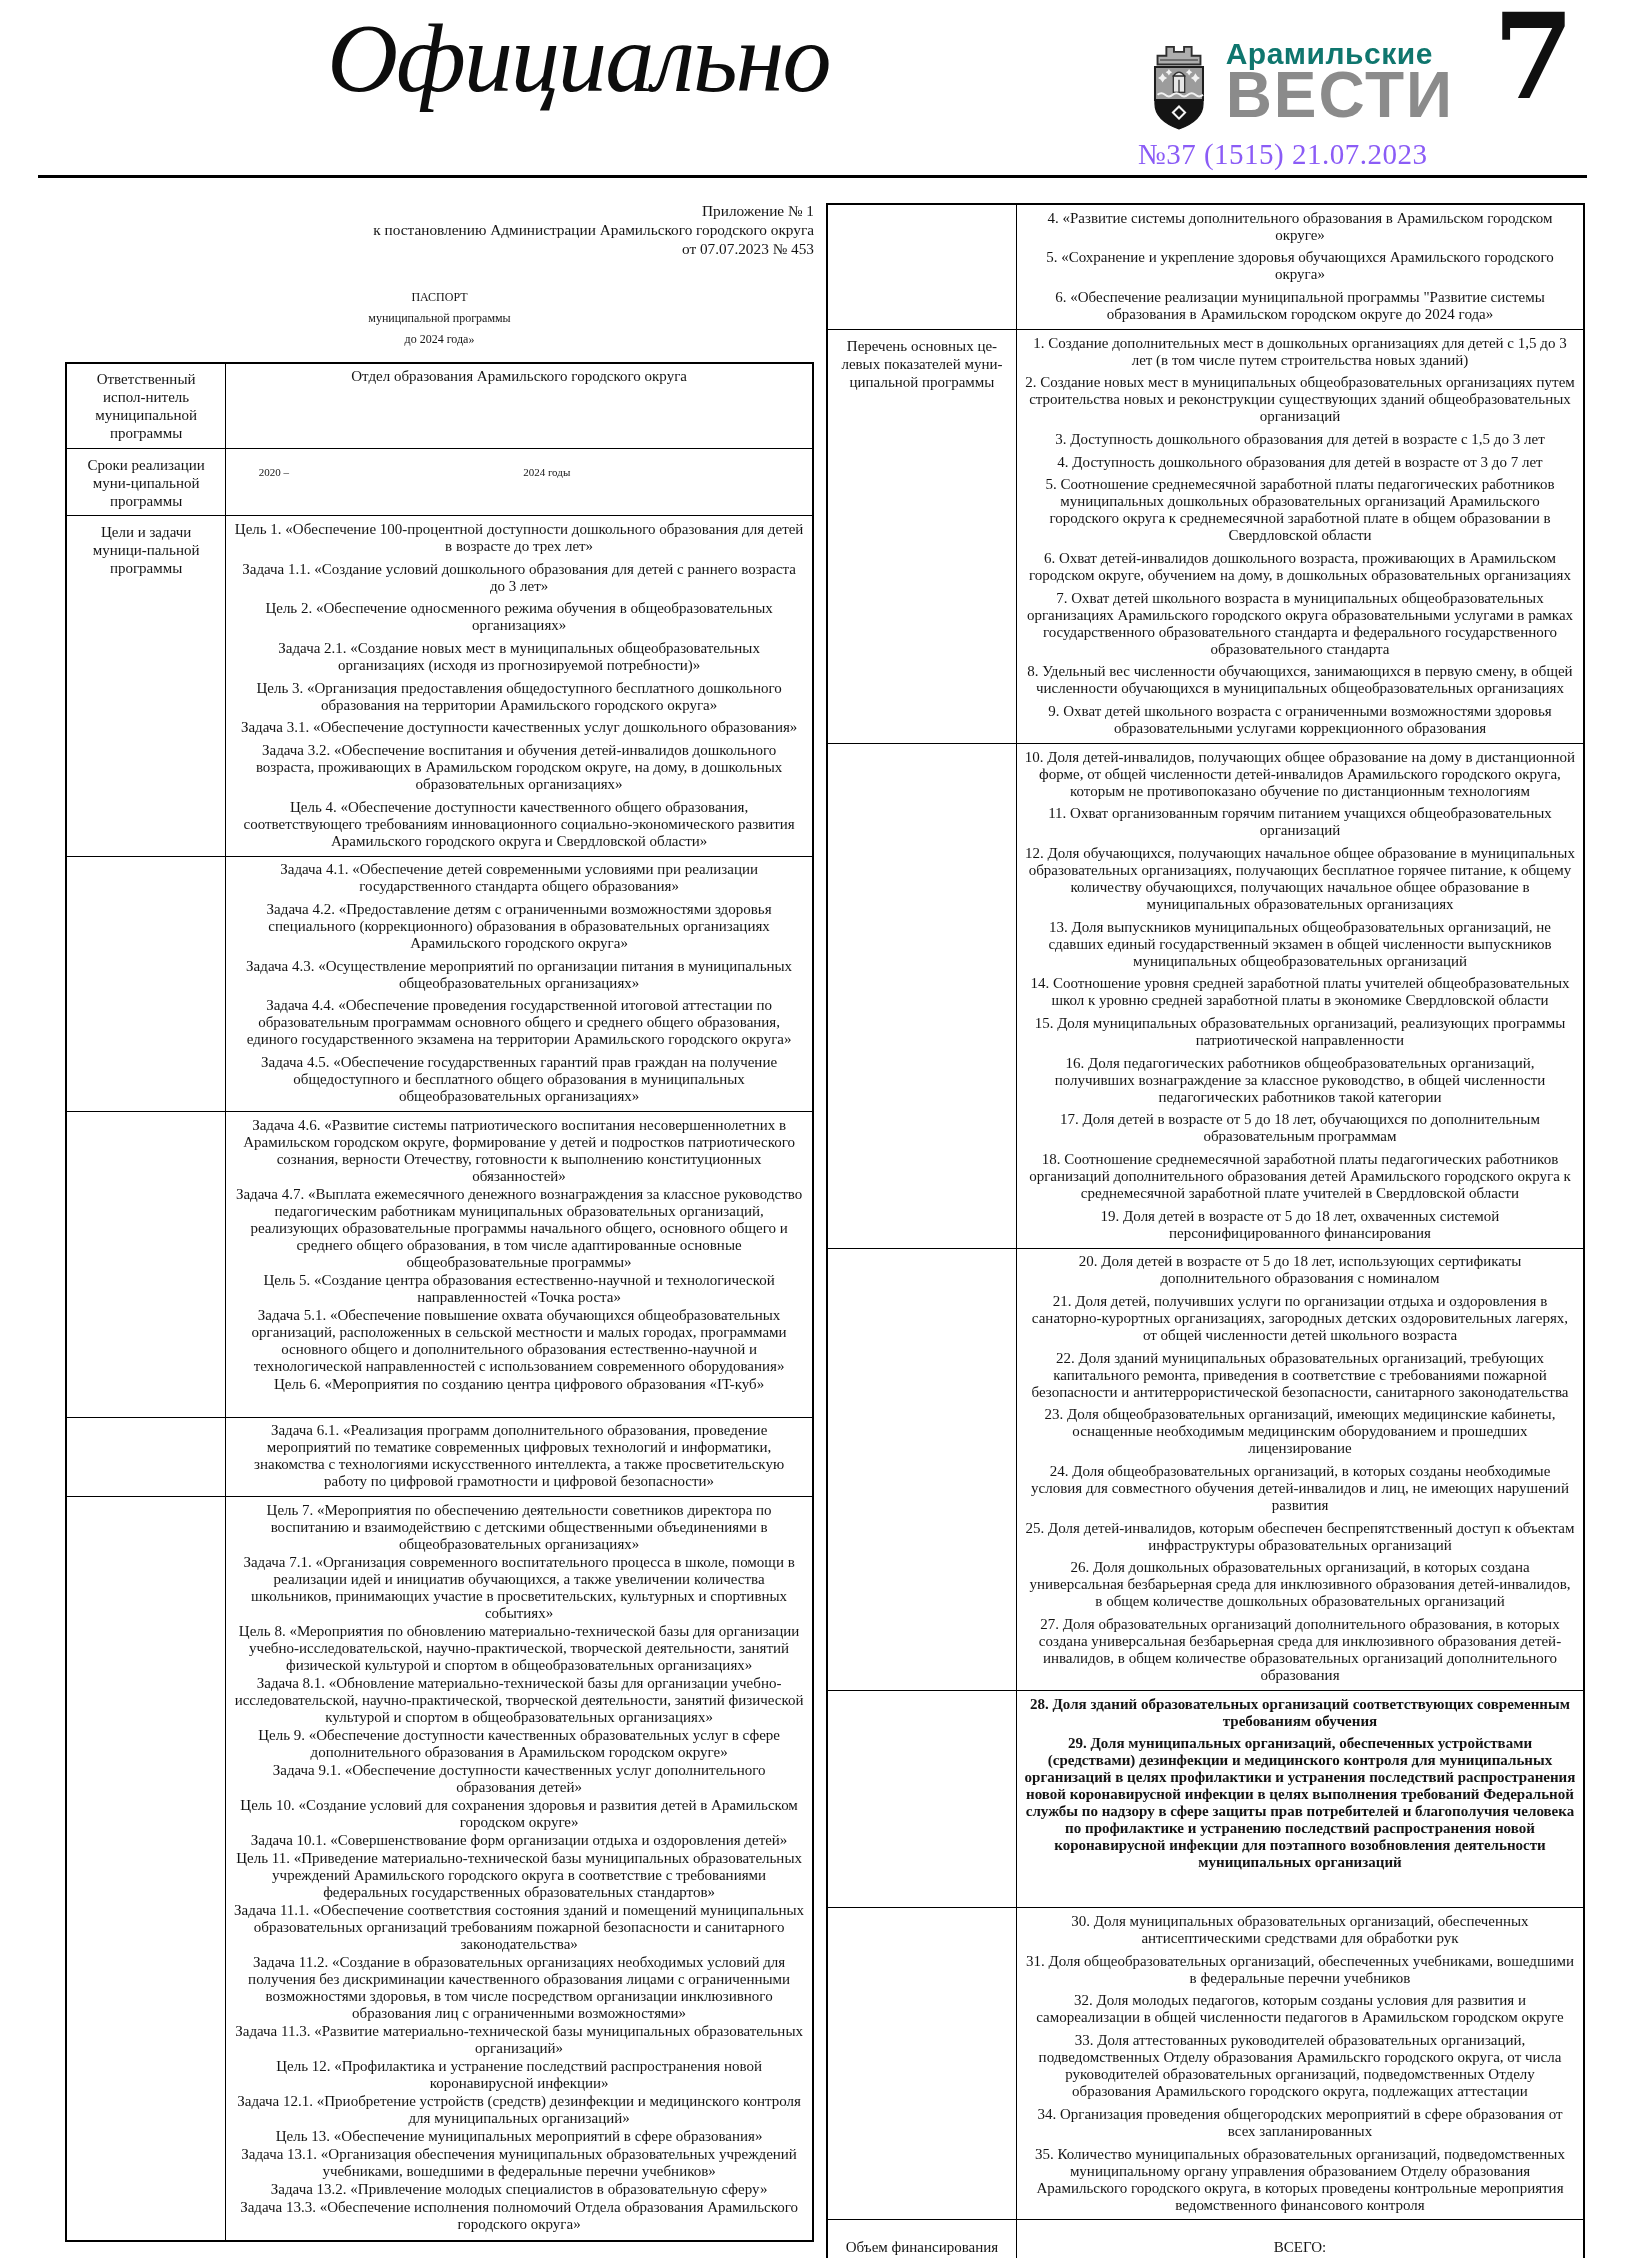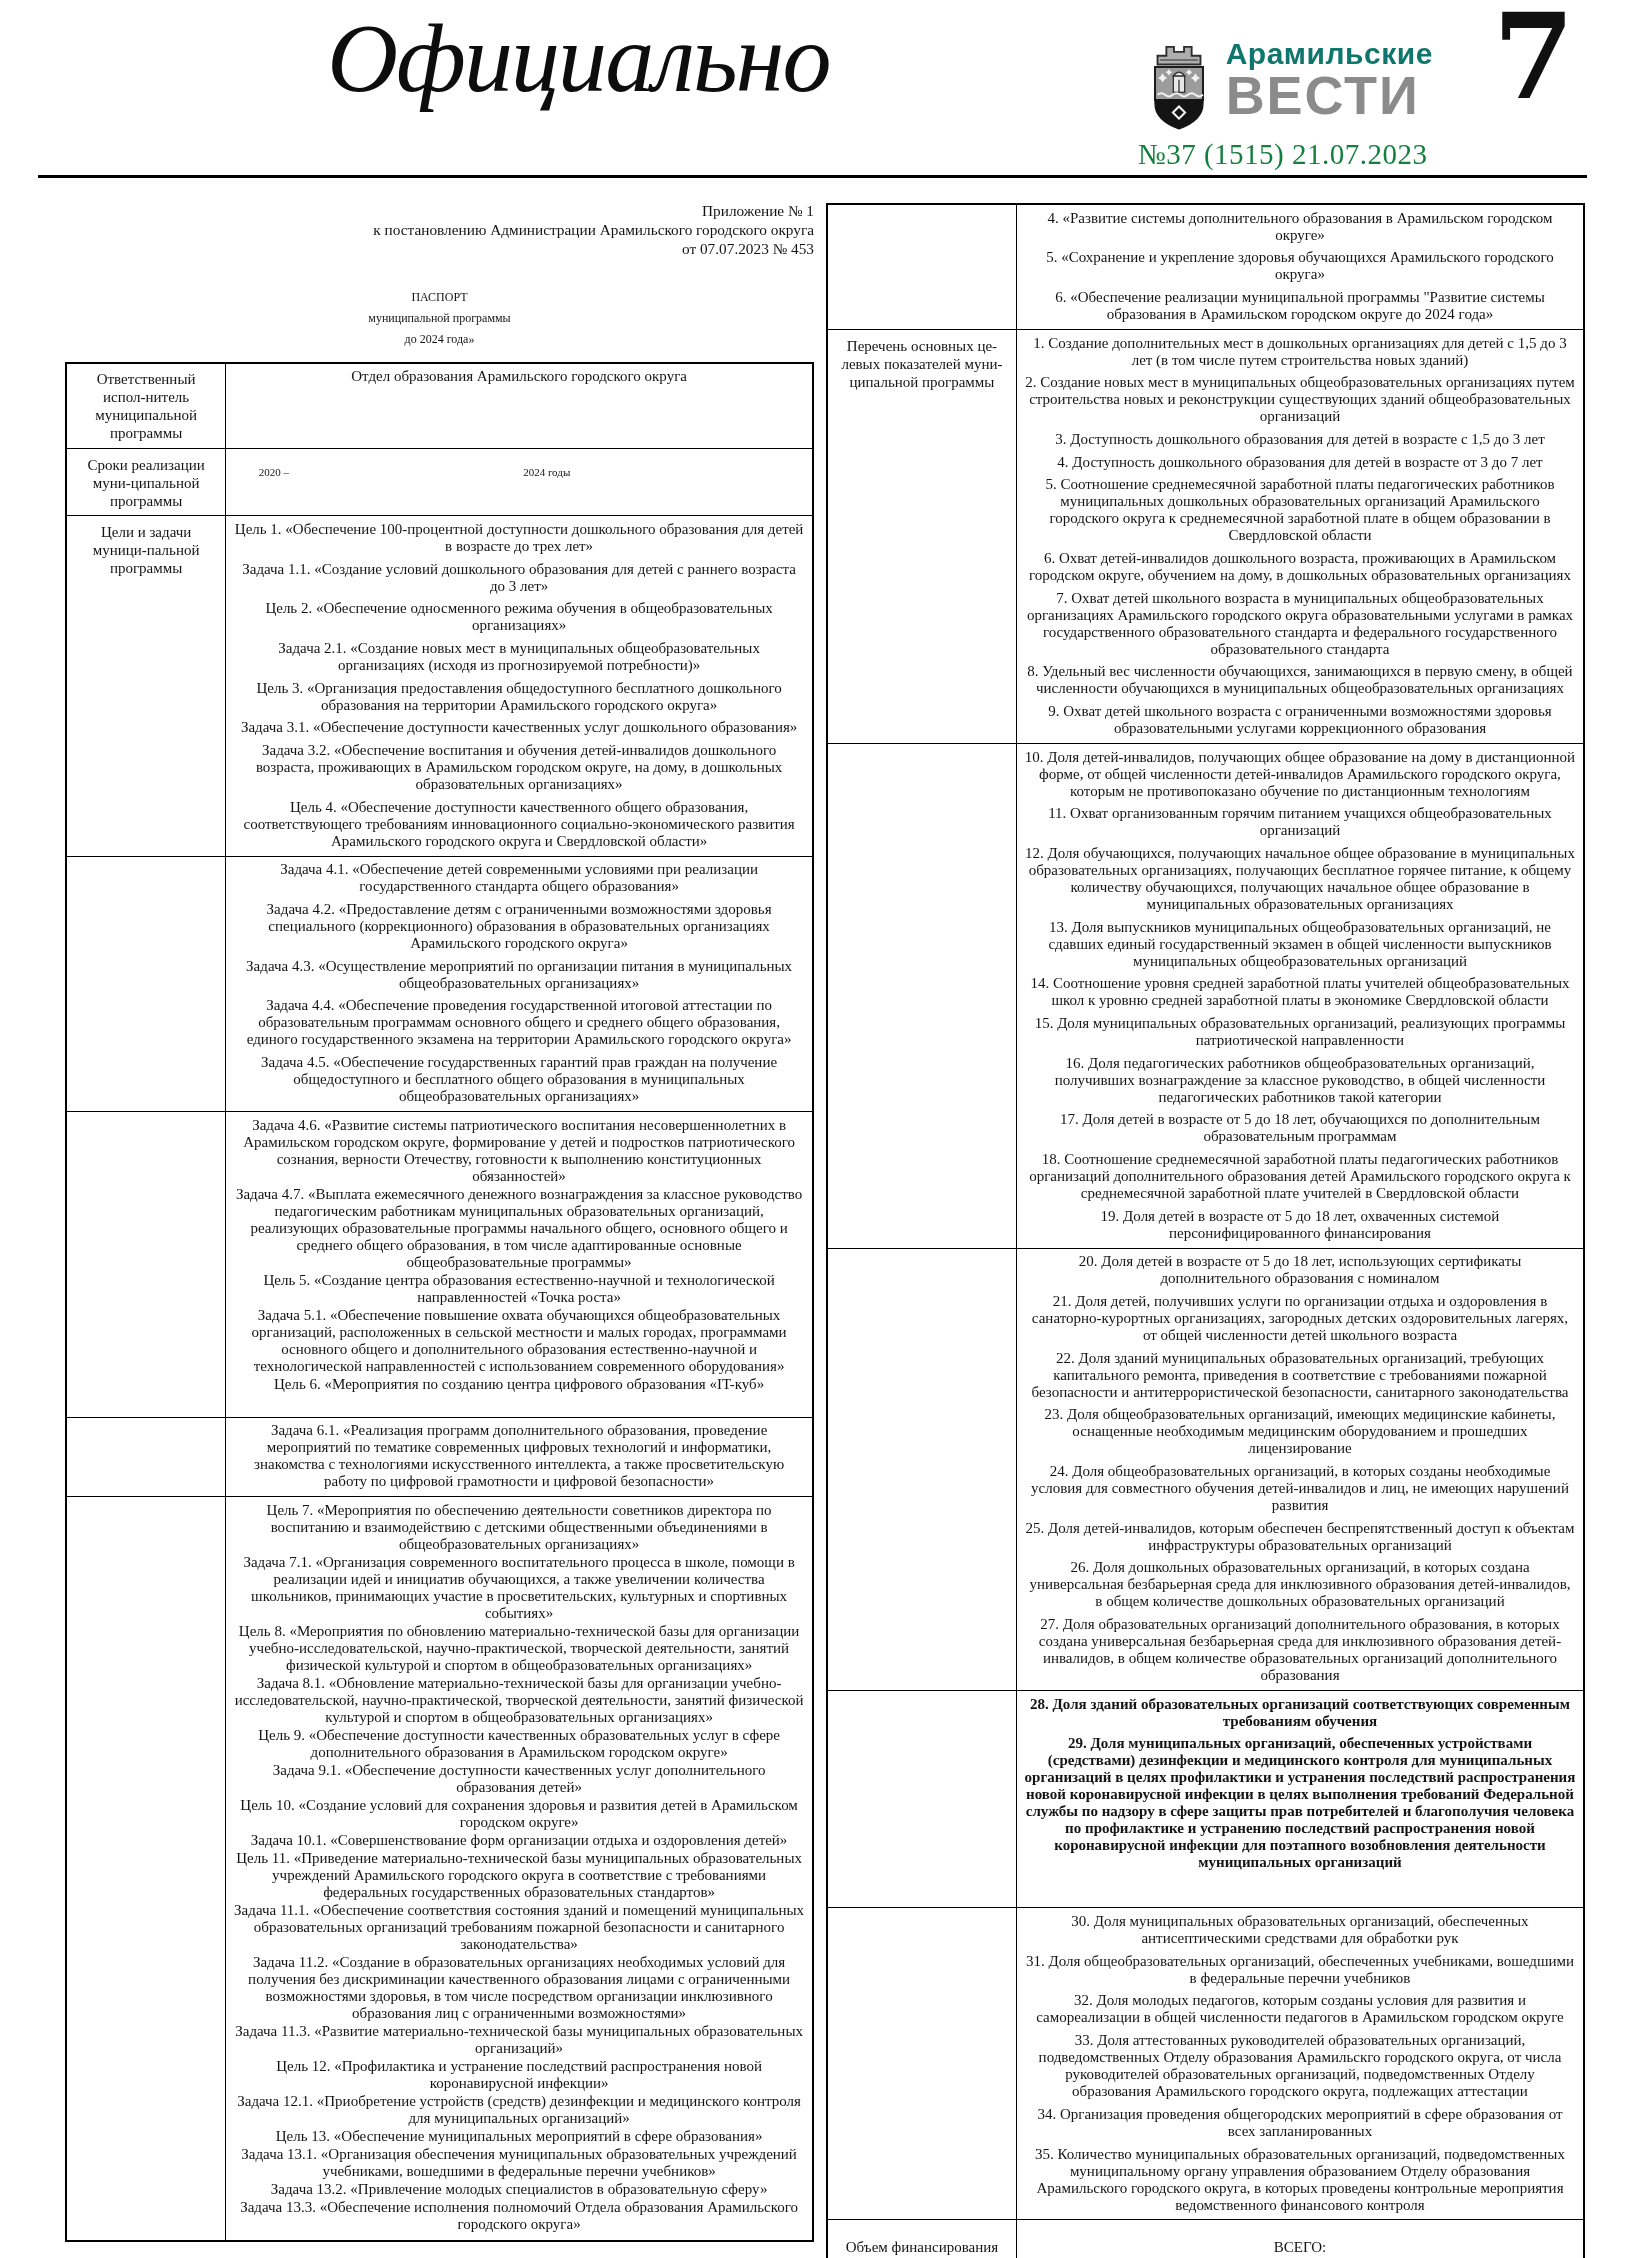--- a/index.html
+++ b/index.html
@@ -8,23 +8,23 @@
   
   header{position:absolute;top:0;left:0;width:100%;height:158px;}
   .masthead{position:absolute;left:239px;top:1.9px;width:679px;text-align:center;
             font-family:"Liberation Serif",serif;font-style:italic;font-weight:500;
             font-size:98px;letter-spacing:-1.9px;color:#0d0d0d;}
   .brand{position:absolute;left:1138px;top:38px;width:315px;}
   .brand-row{display:flex;align-items:flex-start;}
   .emblem{display:inline-block;width:82px;height:96px;flex:0 0 82px;}
   .brand-text{display:flex;flex-direction:column;margin-left:5.7px;font-family:"Liberation Sans",sans-serif;}
   .brand-top{font-weight:bold;font-size:30px;line-height:31px;color:#0f766e;letter-spacing:0.5px;}
-  .brand-bottom{font-weight:bold;font-size:54px;line-height:52px;color:#8b8b8b;letter-spacing:1.9px;}
+  .brand-bottom{font-weight:bold;font-size:64px;line-height:52px;color:#8b8b8b;letter-spacing:1.9px;}
   .issue{display:block;margin-top:3.8px;font-family:"Liberation Serif",serif;font-size:29px;
-         letter-spacing:0.5px;color:#15803d;white-space:nowrap;}
+         letter-spacing:0.5px;color:#8b5cf6;white-space:nowrap;}
   .page-number{position:absolute;left:1493px;top:0px;font-family:"DejaVu Serif",serif;
                font-weight:bold;font-size:117px;line-height:115px;color:#101010;}
   .rule{position:absolute;left:38px;top:175px;width:1549px;height:2.9px;background:#000;}
   
   main{position:absolute;top:178px;left:0;width:1626px;height:2081px;overflow:hidden;display:flex;}
   .col{display:block;}
   .col-left{width:749px;margin-left:65px;}
   .col-right{width:759px;margin-left:12.4px;border-radius:8px;}
   .annex{margin-top:23px;text-align:right;font-size:15.3px;line-height:19px;}
   .doc-title{margin-top:29px;text-align:center;font-size:12px;line-height:21px;}

